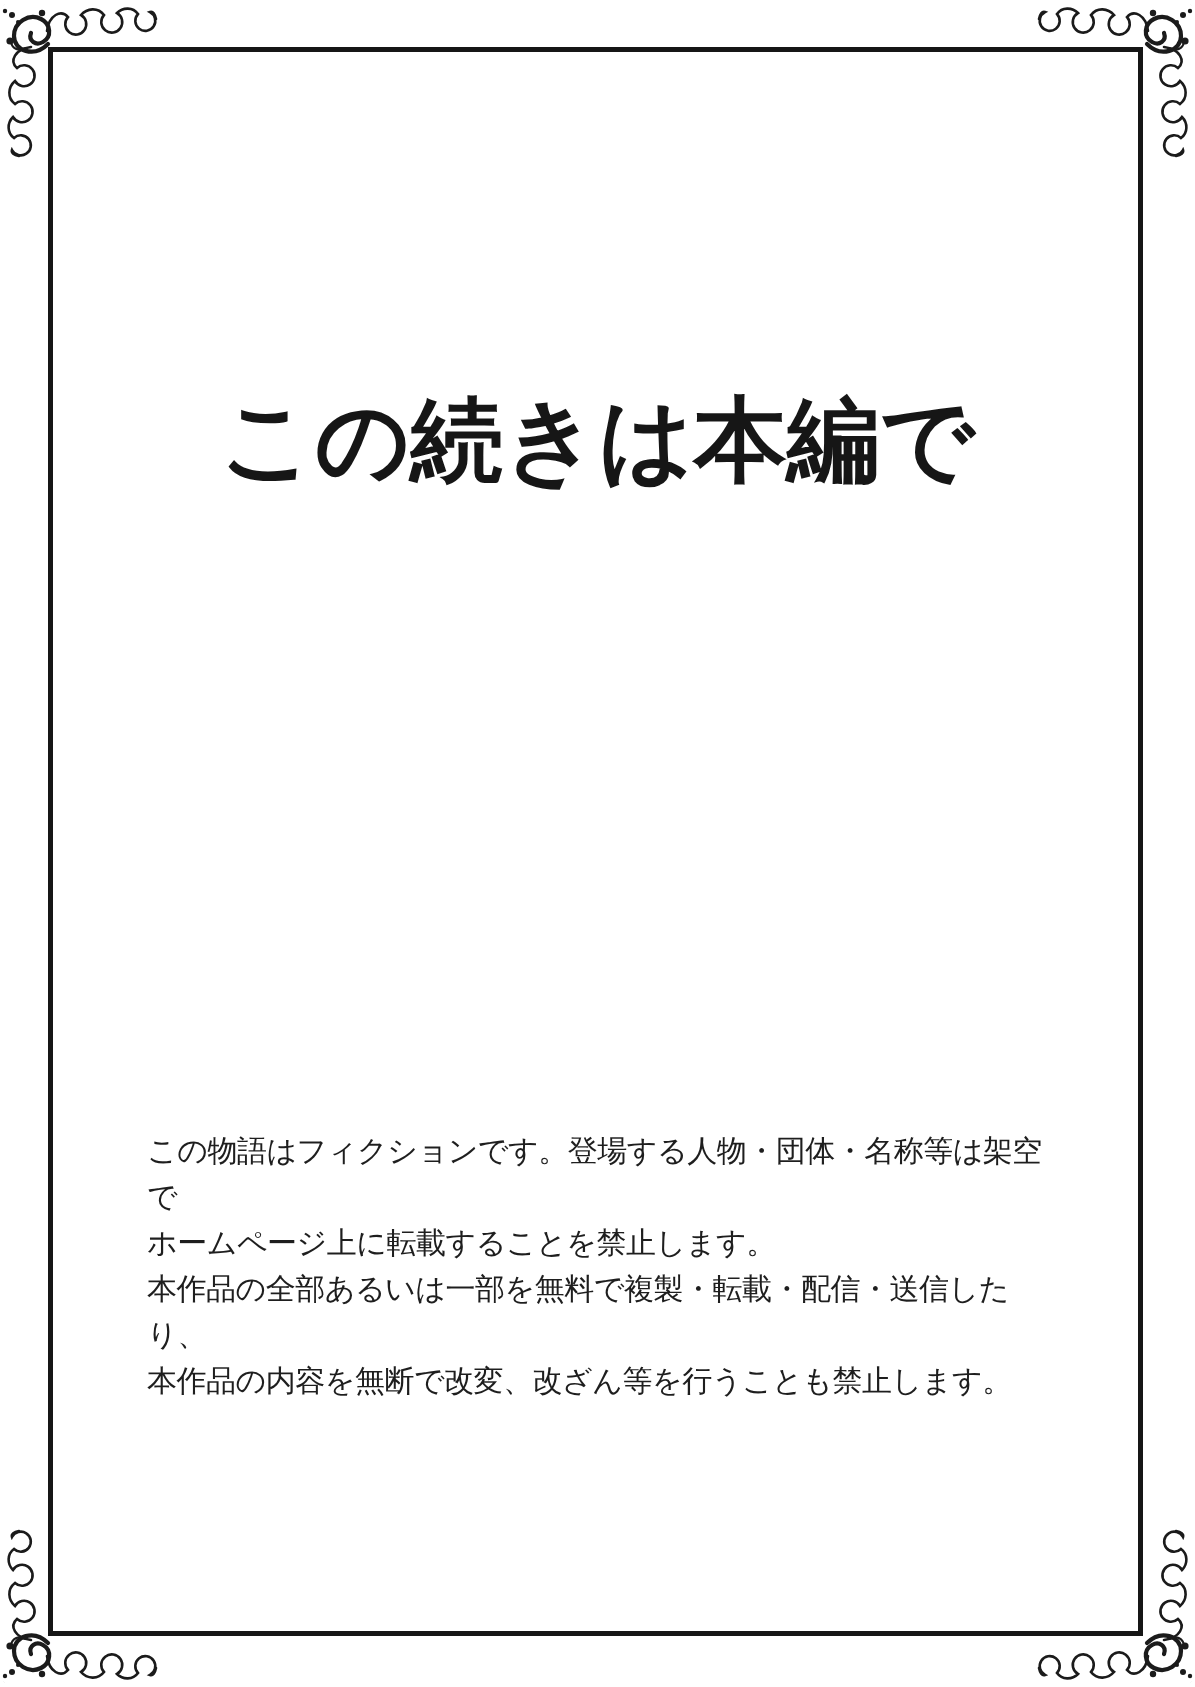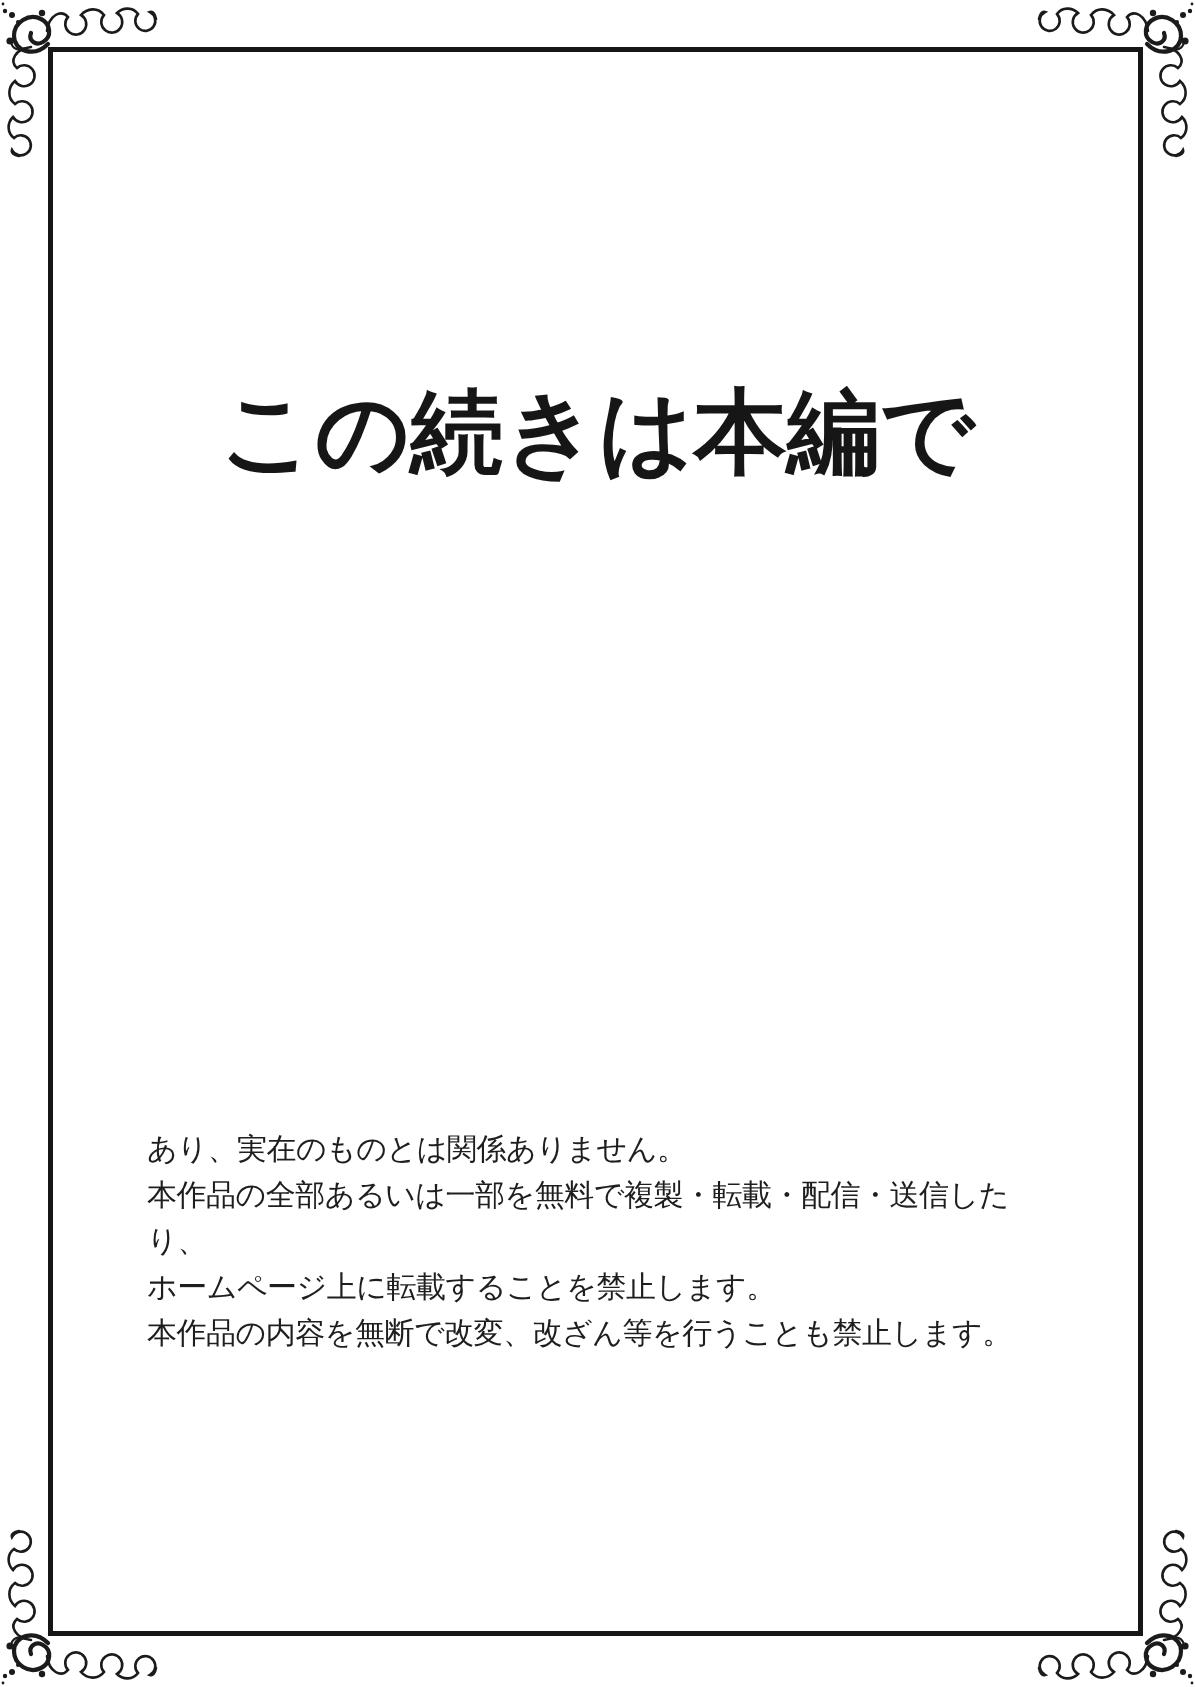--- a/index.html
+++ b/index.html
@@ -6,21 +6,22 @@
     margin: 0;
     padding: 0;
     background: #ffffff;
   }
   .page {
     position: relative;
     width: 1195px;
     height: 1687px;
     background: #ffffff;
     overflow: hidden;
-    font-family: Liberation Mono, monospace;
+    font-family: Liberation Sans, sans-serif;
+    border-radius: 16px;
   }
   .frame {
     position: absolute;
     left: 48px;
     top: 47px;
     width: 1095px;
     height: 1589px;
     border: 5px solid #161616;
     box-sizing: border-box;
     background: transparent;
@@ -122,19 +123,19 @@
       <use href="#flourish"></use>
     </svg>
 
   <div class="frame"></div>
 
   <div class="heading">
     <div>この続きは本編で</div>
   </div>
 
   <div class="disclaimer">
-    <p>あり、実在のものとは関係ありません。</p>
+    <p>この物語はフィクションです。登場する人物・団体・名称等は架空で</p>
+    <p>ホームページ上に転載することを禁止します。</p>
     <p>本作品の全部あるいは一部を無料で複製・転載・配信・送信したり、</p>
-    <p>ホームページ上に転載することを禁止します。</p>
     <p>本作品の内容を無断で改変、改ざん等を行うことも禁止します。</p>
   </div>
 
 </div>
 
 </body></html>

